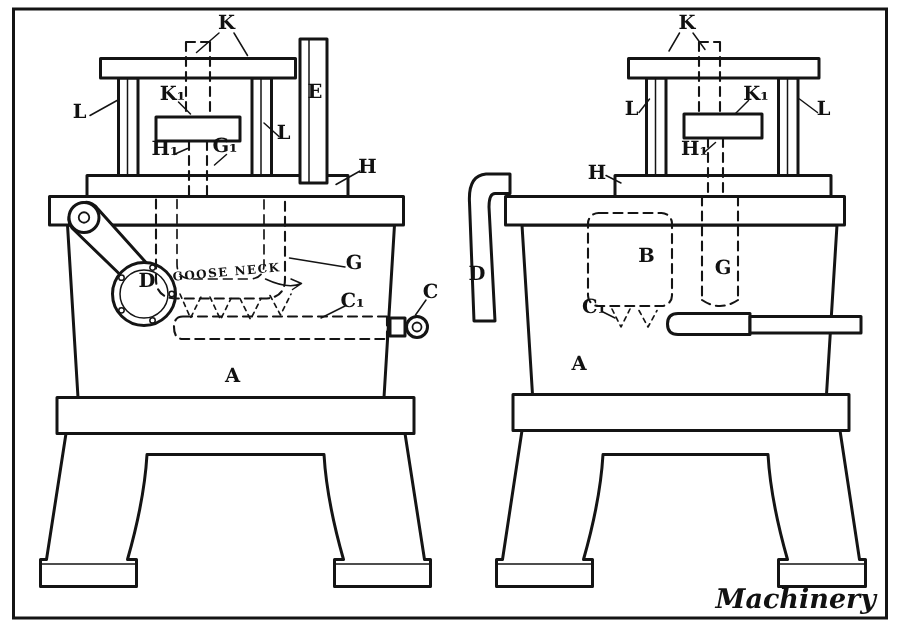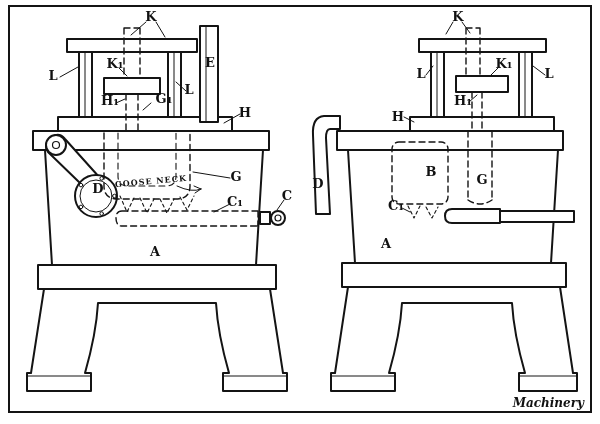--- a/index.html
+++ b/index.html
@@ -35,21 +35,21 @@
     letter-spacing: 1px;
     color: #111;
     white-space: nowrap;
   }
   .signature {
     position: absolute;
     right: 16px;
     bottom: 14px;
     font-style: italic;
     font-weight: 700;
-    font-size: 12px;
+    font-size: 18px;
     color: #111;
   }
 </style>
 </head>
 <body>
 
 <div class="page">
 
   <svg class="canvas" width="600" height="424" viewBox="0 0 600 424">
     <g fill="none" stroke="#141414" stroke-width="2" stroke-linejoin="round" stroke-linecap="round">
@@ -189,21 +189,21 @@
       </g>
     </g>
   </svg>
 
   <span class="lbl" style="left:151px; top:16px">K</span>
   <span class="lbl" style="left:53px;  top:75px">L</span>
   <span class="lbl" style="left:115px; top:63px">K₁</span>
   <span class="lbl" style="left:210px; top:62px">E</span>
   <span class="lbl" style="left:189px; top:89px">L</span>
   <span class="lbl" style="left:110px; top:100px">H₁</span>
-  <span class="lbl" style="left:164px; top:98px">G₁</span>
+  <span class="lbl" style="left:150px; top:98px">G₁</span>
   <span class="lbl" style="left:245px; top:112px">H</span>
   <span class="lbl" style="left:236px; top:176px">G</span>
   <span class="goose" style="left:151px; top:181px">GOOSE NECK</span>
   <span class="lbl" style="left:235px; top:201px">C₁</span>
   <span class="lbl" style="left:287px; top:195px">C</span>
   <span class="lbl" style="left:98px;  top:188px">D</span>
   <span class="lbl" style="left:155px; top:251px">A</span>
 
   <span class="lbl" style="left:458px; top:16px">K</span>
   <span class="lbl" style="left:421px; top:73px">L</span>

